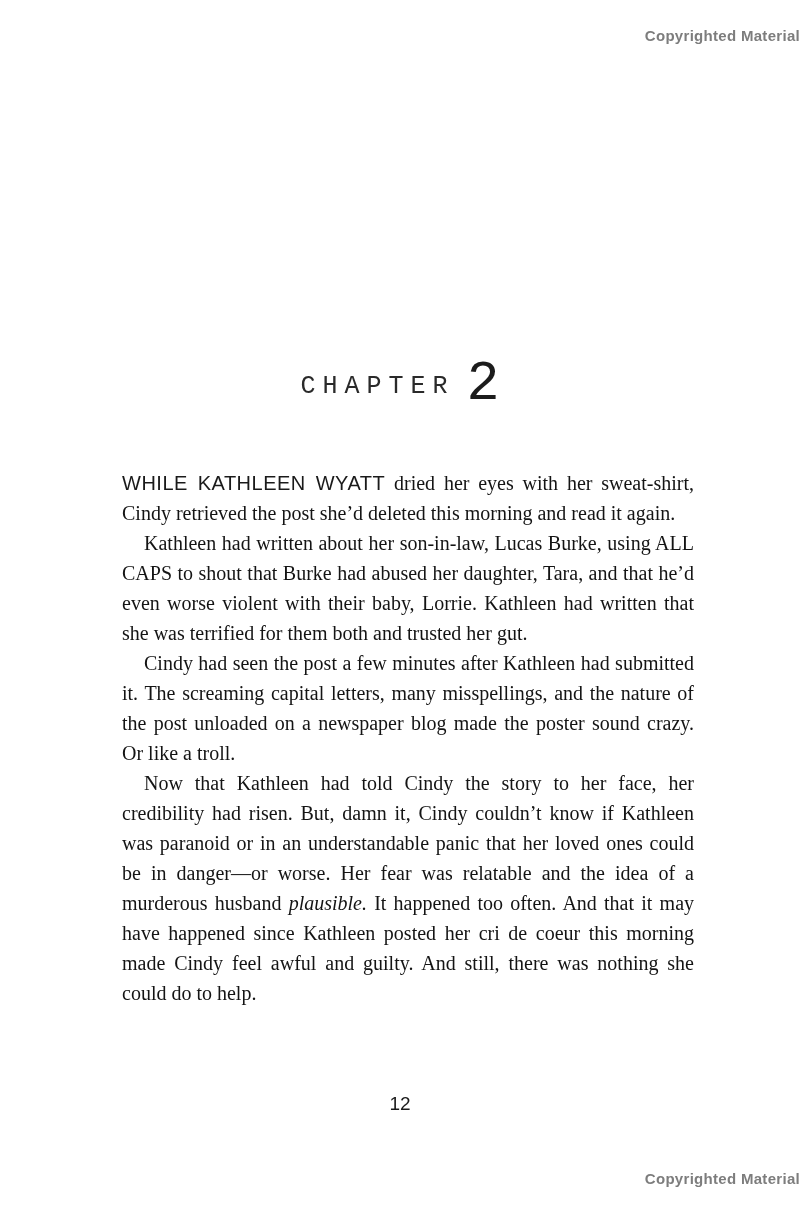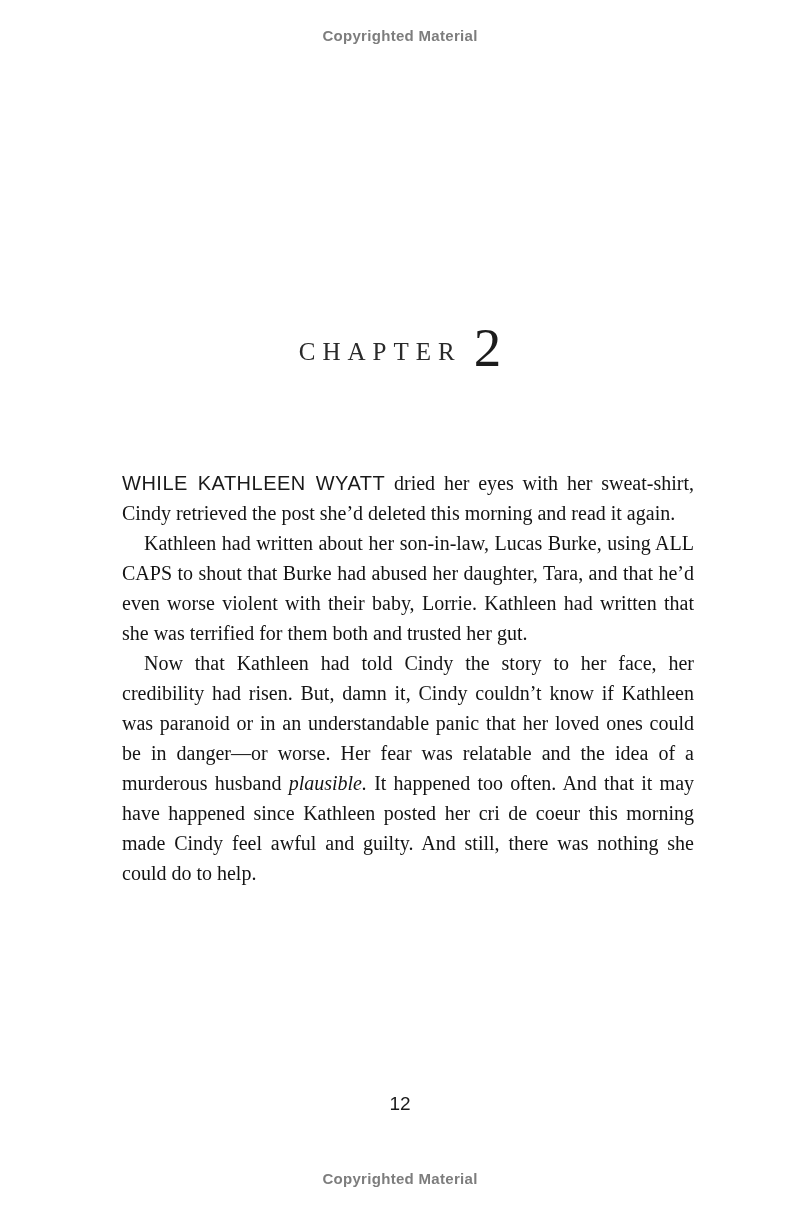--- a/index.html
+++ b/index.html
@@ -12,38 +12,38 @@
     width: 800px;
     height: 1216px;
     background: #ffffff;
     overflow: hidden;
     font-family: "Liberation Serif", serif;
   }
   .copyright {
     position: absolute;
     left: 0;
     right: 0;
-    text-align: center;
+    text-align: right;
     font-family: "Liberation Sans", sans-serif;
     font-weight: 700;
     font-size: 15px;
     letter-spacing: 0.3px;
     color: #7d7d7d;
   }
   .copyright.top { top: 27px; }
   .copyright.bottom { top: 1170px; }
 
   .chapter {
     position: absolute;
     left: 0;
     right: 0;
-    top: 316px;
+    top: 353px;
     text-align: center;
     color: #222222;
-    font-family: Liberation Serif, serif;
+    font-family: Liberation Mono, monospace;
   }
   .chapter .ch-label {
     font-size: 25px;
     font-weight: 400;
     letter-spacing: 7px;
     color: #2a2a2a;
     vertical-align: baseline;
   }
   .chapter .ch-num {
     font-size: 55px;
@@ -102,20 +102,21 @@
 
   <div class="chapter">
     <span class="ch-label">CHAPTER</span><span class="ch-num">2</span>
   </div>
 
   <div class="body-text">
     <p class="first"><span class="lead-in">WHILE KATHLEEN WYATT</span><span> dried her eyes with her sweat-shirt, Cindy retrieved the post she’d deleted this morning and read it again.</span></p>
 
     <p>Kathleen had written about her son-in-law, Lucas Burke, using ALL CAPS to shout that Burke had abused her daughter, Tara, and that he’d even worse violent with their baby, Lorrie. Kathleen had written that she was terrified for them both and trusted her gut.</p>
 
+    <p>Cindy had seen the post a few minutes after Kathleen had submitted it. The screaming capital letters, many misspellings, and the nature of the post unloaded on a newspaper blog made the poster sound crazy. Or like a troll.</p>
 
     <p><span>Now that Kathleen had told Cindy the story to her face, her credibility had risen. But, damn it, Cindy couldn’t know if Kathleen was paranoid or in an understandable panic that her loved ones could be in danger—or worse. Her fear was relatable and the idea of a murderous husband </span><span class="ital">plausible.</span><span> It happened too often. And that it may have happened since Kathleen posted her cri de coeur this morning made Cindy feel awful and guilty. And still, there was nothing she could do to help.</span></p>
   </div>
 
   <div class="folio">12</div>
 
   <div class="copyright bottom">Copyrighted Material</div>
 
 </div>
 

